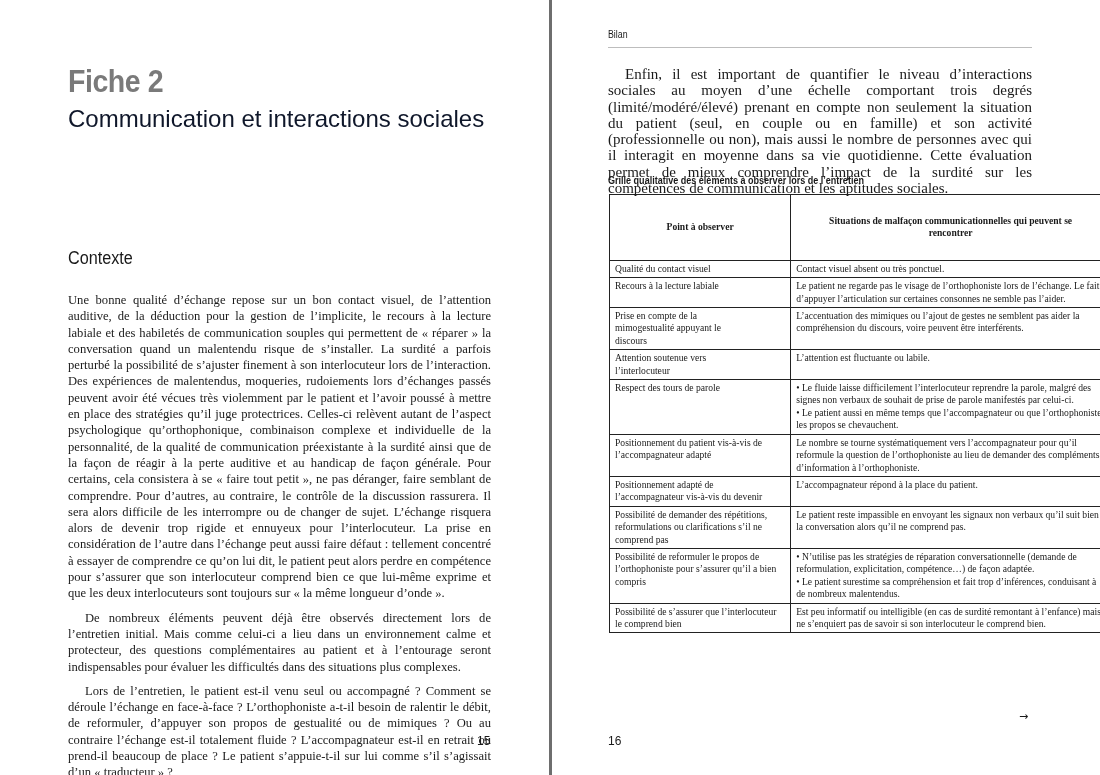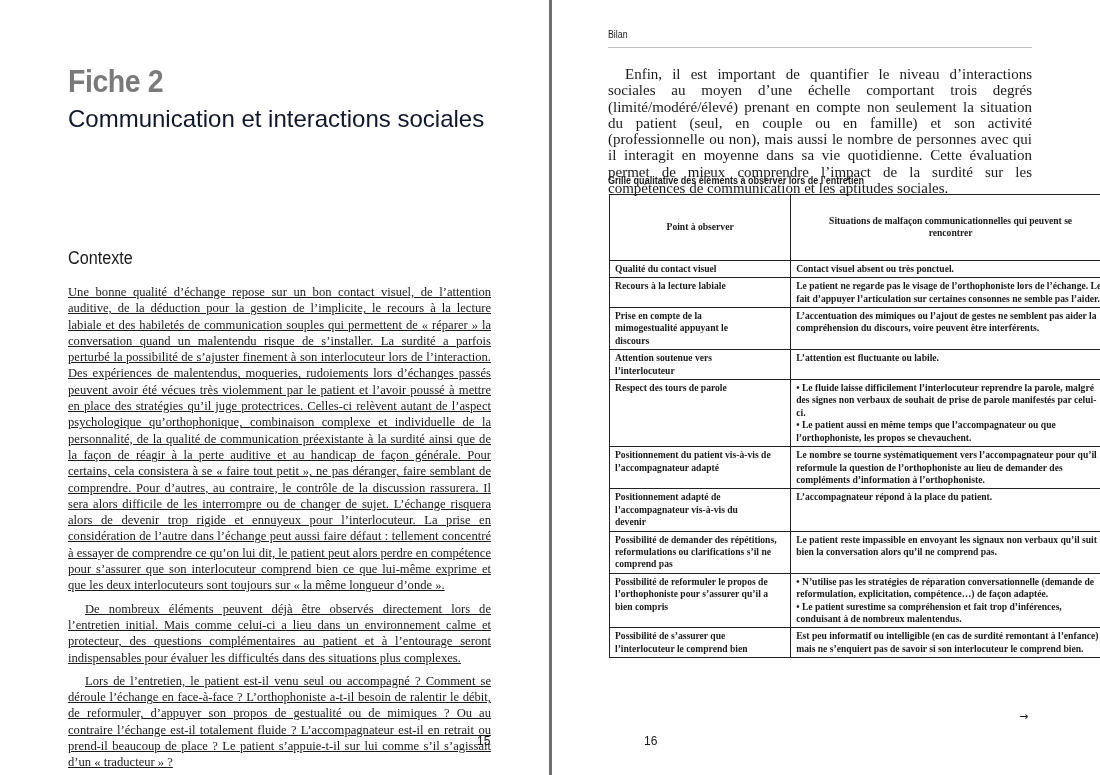--- a/index.html
+++ b/index.html
@@ -24,28 +24,28 @@
     .section-heading {
       position: absolute; left: 68px; top: 248px;
       font-family: "Liberation Sans", sans-serif; font-size: 18px; color: #1a1a1a;
       transform: scaleX(0.9); transform-origin: left;
     }
     .body-text {
       position: absolute; left: 68px; top: 284px; width: 423px;
       font-family: "Liberation Serif", serif; font-size: 12.6px; line-height: 16.3px;
       text-align: justify; color: #1a1a1a;
     }
-    .body-text p { margin: 0 0 7px 0; text-decoration: underline; }
+    .body-text p { margin: 8px 0 7px 0; }
     .body-text p.indent { text-indent: 17px; }
 
     .page-number {
       position: absolute; font-family: "Liberation Sans", sans-serif; font-size: 12px; color: #1a1a1a;
     }
     .pn-left { left: 477px; top: 734px; }
-    .pn-right { left: 644px; top: 734px; }
+    .pn-right { left: 608px; top: 734px; }
 
     .running-head {
       position: absolute; left: 608px; top: 29px;
       font-family: "Liberation Sans", sans-serif; font-size: 10px; color: #1a1a1a;
       transform: scaleX(0.88); transform-origin: left;
     }
     .running-rule { position: absolute; left: 608px; top: 47px; width: 424px; height: 1px; background: #bdbdbd; }
 
     .intro-text {
       position: absolute; left: 608px; top: 66px; width: 424px;
@@ -56,21 +56,21 @@
       position: absolute; left: 608px; top: 174px;
       font-family: "Liberation Sans", sans-serif; font-weight: bold; font-size: 10.5px; color: #1a1a1a;
       transform: scaleX(0.86); transform-origin: left; white-space: nowrap;
     }
     table.grid {
       position: absolute; left: 609px; top: 194px; width: 502px;
       border-collapse: collapse;
       font-family: "Liberation Serif", serif; font-size: 9.6px; line-height: 12.4px; color: #1a1a1a;
     }
     table.grid th, table.grid td {
-      border: 1px solid #222; padding: 2px 5px 2px 5px; vertical-align: top; text-align: left; font-weight: bold;
+      border: 1px solid #222; padding: 2px 5px 2px 5px; vertical-align: top; text-align: left;
     }
     table.grid th {
       font-weight: bold; text-align: center; vertical-align: middle; padding: 2px 4px;
     }
     table.grid col.c1 { width: 153px; }
     table.grid col.c2 { width: 270px; }
     .cell-line { display: block; }
     .cont-arrow {
       position: absolute; left: 1019px; top: 710px;
       font-family: "DejaVu Sans", sans-serif; font-size: 11px; color: #1a1a1a;

